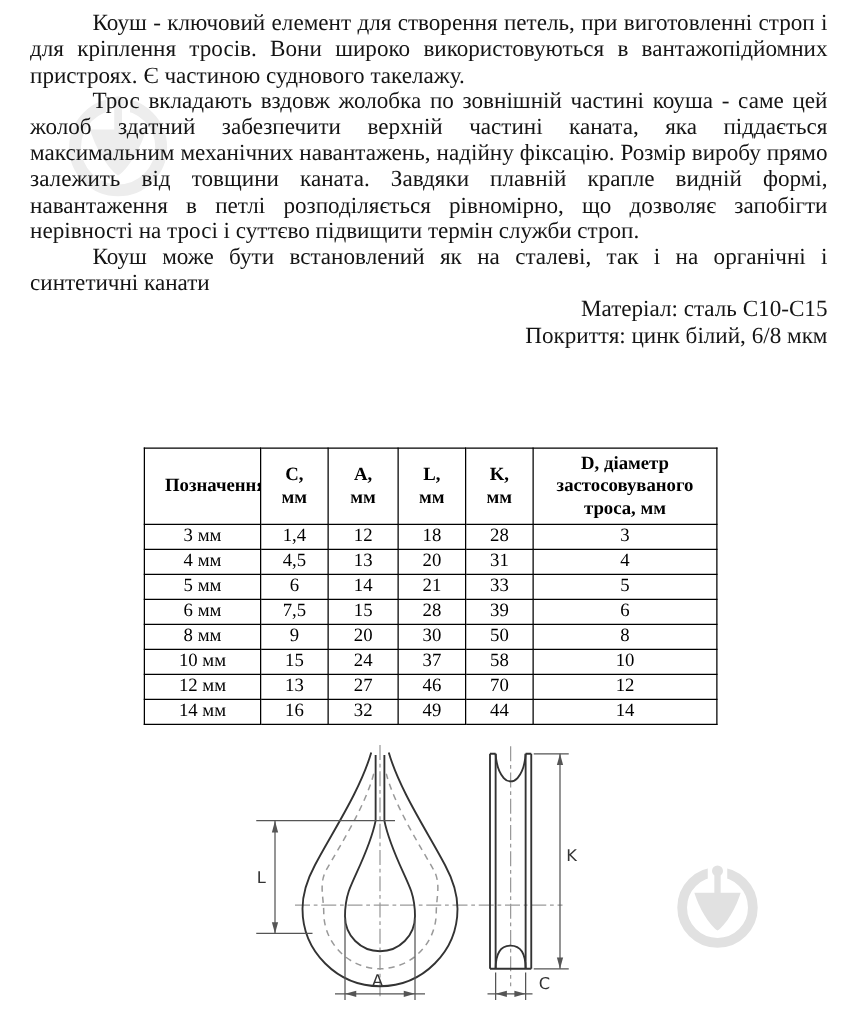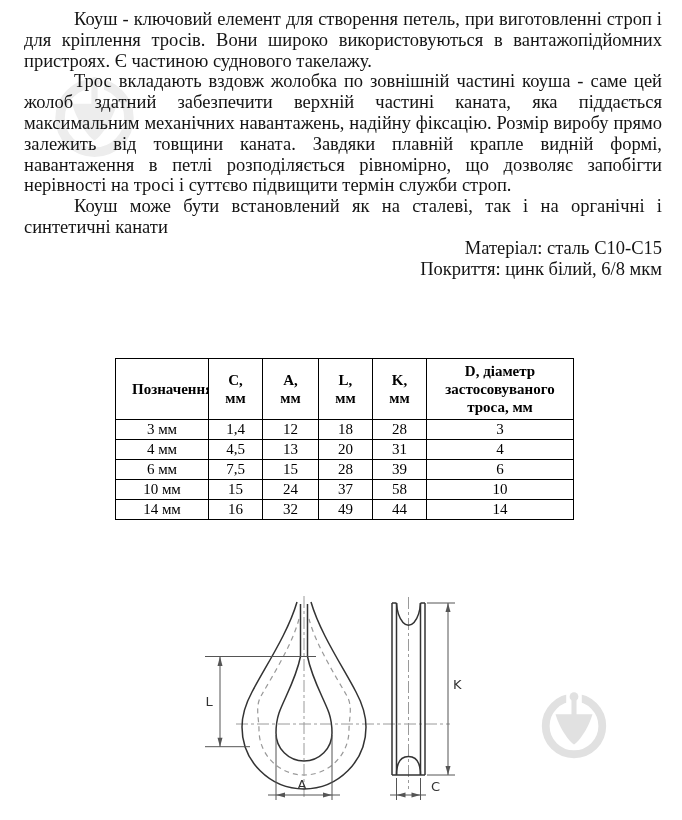--- a/index.html
+++ b/index.html
@@ -96,34 +96,58 @@
         </tr>
         <tr>
           <td>4 мм</td>
           <td>4,5</td>
           <td>13</td>
           <td>20</td>
           <td>31</td>
           <td>4</td>
         </tr>
         <tr>
+          <td>5 мм</td>
+          <td>6</td>
+          <td>14</td>
+          <td>21</td>
+          <td>33</td>
+          <td>5</td>
+        </tr>
+        <tr>
           <td>6 мм</td>
           <td>7,5</td>
           <td>15</td>
           <td>28</td>
           <td>39</td>
           <td>6</td>
         </tr>
         <tr>
+          <td>8 мм</td>
+          <td>9</td>
+          <td>20</td>
+          <td>30</td>
+          <td>50</td>
+          <td>8</td>
+        </tr>
+        <tr>
           <td>10 мм</td>
           <td>15</td>
           <td>24</td>
           <td>37</td>
           <td>58</td>
           <td>10</td>
+        </tr>
+        <tr>
+          <td>12 мм</td>
+          <td>13</td>
+          <td>27</td>
+          <td>46</td>
+          <td>70</td>
+          <td>12</td>
         </tr>
         <tr>
           <td>14 мм</td>
           <td>16</td>
           <td>32</td>
           <td>49</td>
           <td>44</td>
           <td>14</td>
         </tr>
       </tbody>

